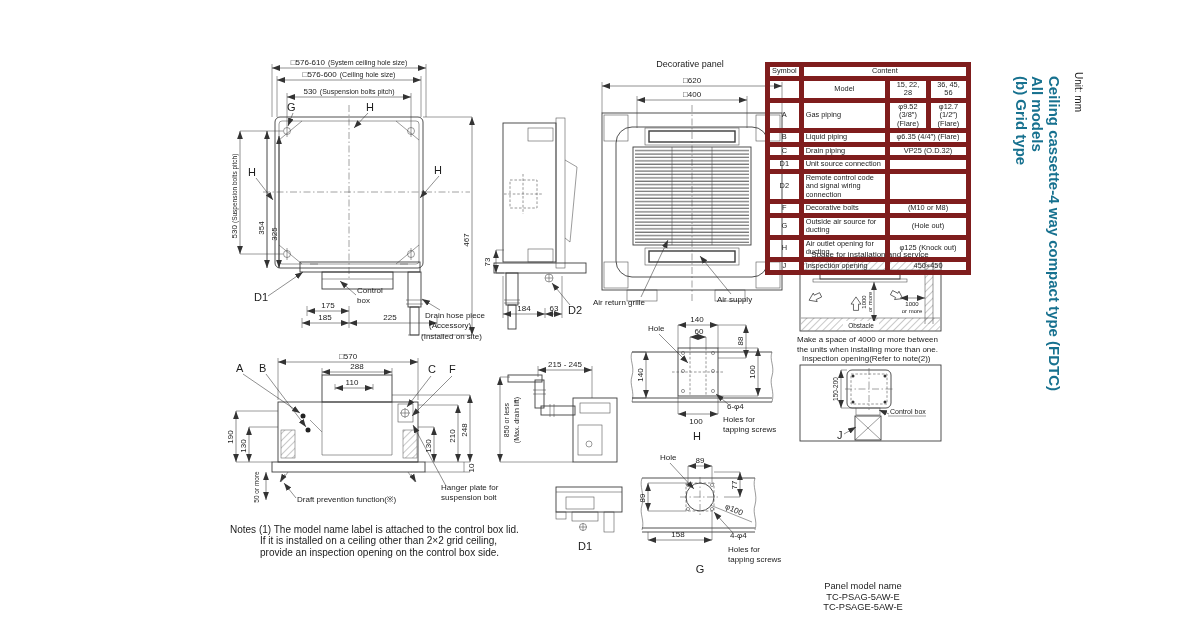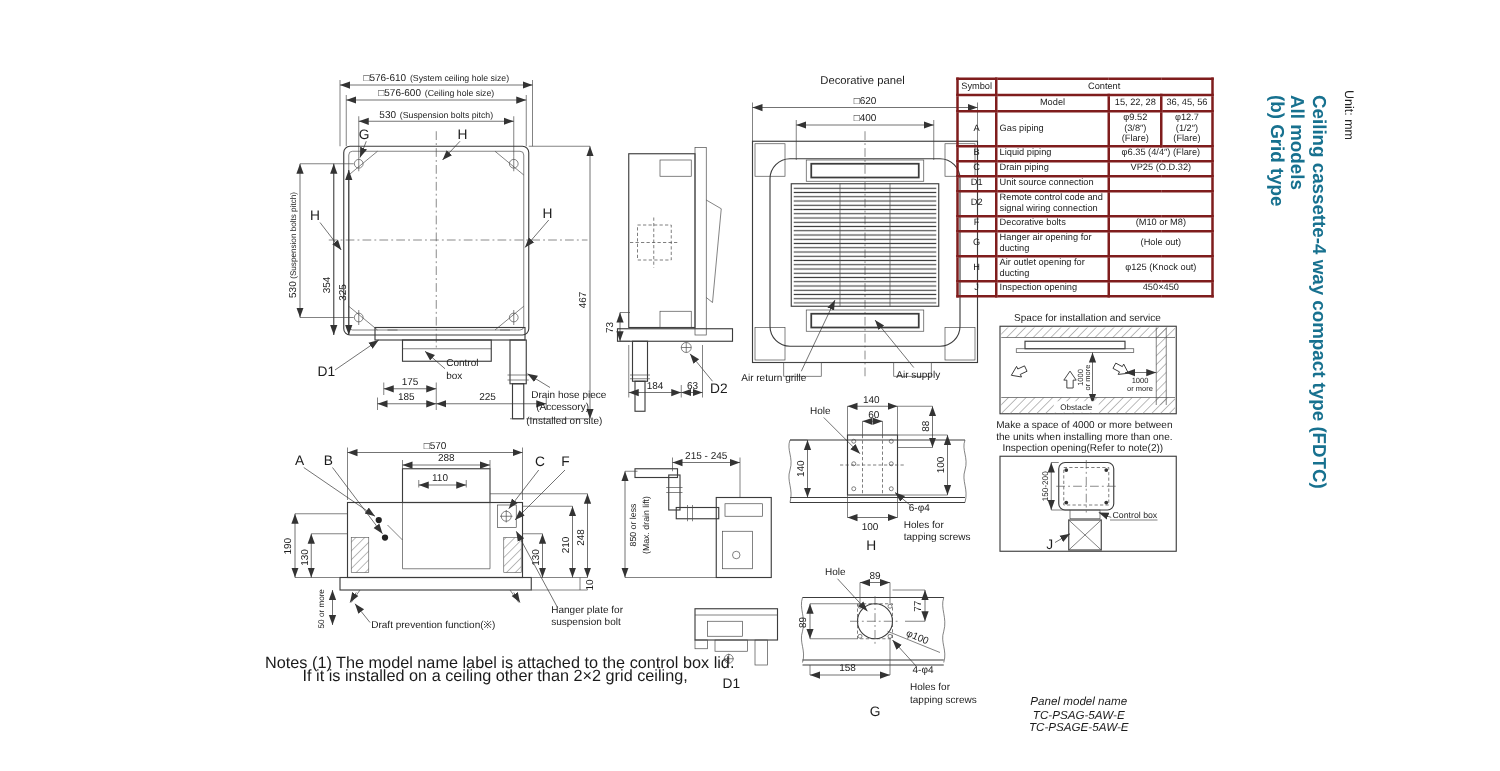--- a/index.html
+++ b/index.html
@@ -12,26 +12,26 @@
   .mid{text-anchor:middle}
   .ln{stroke:#3c3c3c;stroke-width:0.9;fill:none}
   .lw{stroke:#3c3c3c;stroke-width:1.4;fill:none}
   .tn{stroke:#4a4a4a;stroke-width:0.55;fill:none}
   .dm{stroke:#333;stroke-width:0.55;fill:none;marker-start:url(#ar);marker-end:url(#ar)}
   .le{stroke:#333;stroke-width:0.55;fill:none;marker-end:url(#ar)}
   .cl{stroke:#555;stroke-width:0.55;stroke-dasharray:7 2.5 1.5 2.5;fill:none}
   .hd{stroke:#444;stroke-width:0.55;stroke-dasharray:2.6 1.8;fill:none}
   .spec{position:absolute;left:765px;top:62px;width:206px;border-collapse:collapse;
         font-size:7.4px;line-height:1.15;color:#1c1c1c;}
-  .spec td,.spec th{border:2px solid #7f1d1d;padding:0 2px;font-weight:normal;vertical-align:middle;}
+  .spec td,.spec th{border:5px solid #7f1d1d;padding:0 2px;font-weight:normal;vertical-align:middle;}
   .spec .c{text-align:center}
-  .notes{position:absolute;left:212px;top:524px;font-size:13px;line-height:11.3px;color:#1b1b1b;}
+  .notes{position:absolute;left:230px;top:524px;font-size:10px;line-height:11.3px;color:#1b1b1b;}
   .notes .i1{margin-left:34px}.notes .i2{margin-left:30px}
-  .model{position:absolute;left:788px;top:556px;width:150px;text-align:center;
-         font-size:9.3px;line-height:10.6px;font-style:italic;}
+  .model{position:absolute;left:788px;top:581px;width:150px;text-align:center;
+         font-size:9.3px;line-height:10.6px;}
   .v-head{position:absolute;left:1062px;top:76px;transform-origin:0 0;transform:rotate(90deg);
           font-size:15px;font-weight:bold;line-height:16.5px;white-space:nowrap;}
   .v-unit{position:absolute;left:1084px;top:72px;transform-origin:0 0;transform:rotate(90deg);
           font-size:10px;white-space:nowrap;color:#222;}
 </style>
 </head>
 <body>
 
 <div class="page">
 
@@ -435,39 +435,40 @@
     <td>Remote control code and signal wiring connection</td>
     <td class="c" colspan="2"></td>
   </tr>
   <tr style="height:12px">
     <td class="c">F</td>
     <td>Decorative bolts</td>
     <td class="c" colspan="2">(M10 or M8)</td>
   </tr>
   <tr style="height:20px">
     <td class="c">G</td>
-    <td>Hanger air opening for ducting</td>
+    <td>Outside air source for ducting</td>
     <td class="c" colspan="2">(Hole out)</td>
   </tr>
   <tr style="height:20px">
     <td class="c">H</td>
     <td>Air outlet opening for ducting</td>
     <td class="c" colspan="2">φ125 (Knock out)</td>
   </tr>
   <tr style="height:12px">
     <td class="c">J</td>
     <td>Inspection opening</td>
     <td class="c" colspan="2">450×450</td>
   </tr>
 </tbody>
     </table>
 
 <div class="notes">
   <div>Notes (1) The model name label is attached to the control box lid.</div>
   <div class="i2">If it is installed on a ceiling other than 2×2 grid ceiling,</div>
+  <div class="i2">provide an inspection opening on the control box side.</div>
 </div>
 
 <div class="model">
   <div>Panel model name</div>
   <div>TC-PSAG-5AW-E</div>
   <div>TC-PSAGE-5AW-E</div>
 </div>
 
 <div class="v-unit">Unit: mm</div>
 <div class="v-head" style="color: rgb(23, 113, 143);">

